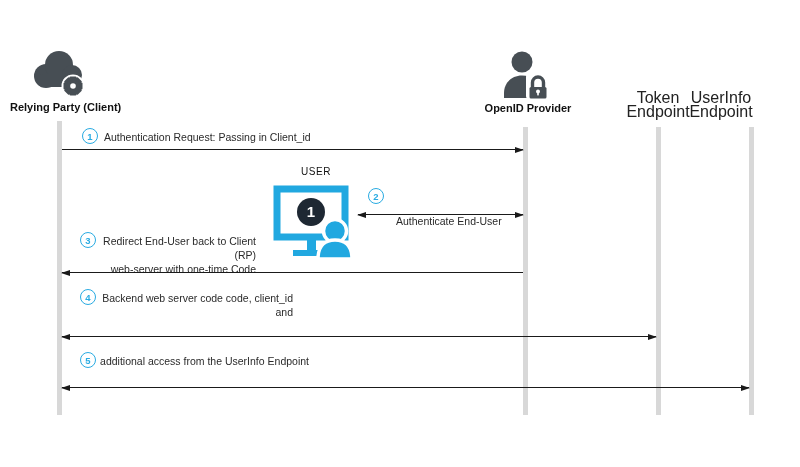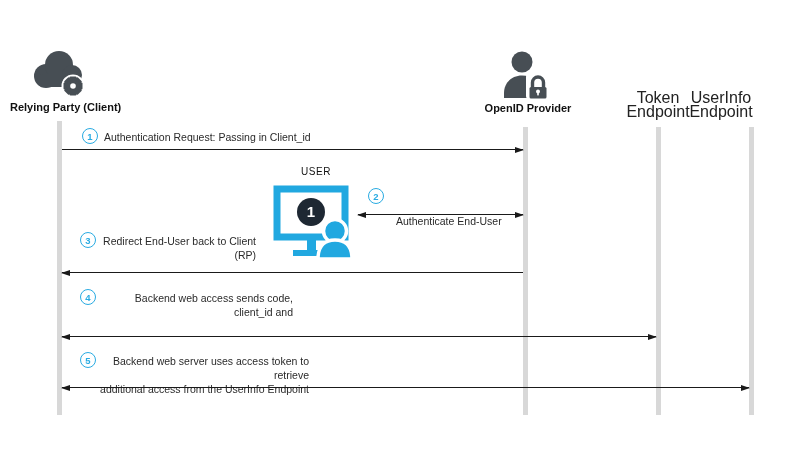--- a/index.html
+++ b/index.html
@@ -101,37 +101,37 @@
   <div class="num-badge" style="left:368px; top:188px;">2</div>
   <div class="msg-text" style="left:396px; top:190px;margin-top:24px;">Authenticate End-User</div>
   <div class="msg-line" style="left:358px; top:214px; width:165px;">
     <span class="head left"></span>
     <span class="head right"></span>
   </div>
 
   <div class="num-badge" style="left:80px; top:232px;">3</div>
   <div class="msg-text center" style="left:96px; top:234px; width:160px;">
     <div>Redirect End-User back to Client (RP)</div>
+    <div>web-server with one-time Code</div>
   </div>
   <div class="msg-line" style="left:62px; top:272px; width:461px;">
     <span class="head left"></span>
   </div>
 
   <div class="num-badge" style="left:80px; top:289px;">4</div>
   <div class="msg-text center" style="left:98px; top:291px; width:195px;">
-    <div>Backend web access sends code, client_id and</div>
+    <div>Backend web server code code, client_id and</div>
   </div>
   <div class="msg-line" style="left:62px; top:336px; width:594px;">
     <span class="head left"></span>
     <span class="head right"></span>
   </div>
 
   <div class="num-badge" style="left:80px; top:352px;">5</div>
   <div class="msg-text center" style="left:99px; top:354px; width:210px;">
-    <div>Backend web server uses access token to retrieve</div>
     <div>additional access from the UserInfo Endpoint</div>
   </div>
   <div class="msg-line" style="left:62px; top:387px; width:687px;">
     <span class="head left"></span>
     <span class="head right"></span>
   </div>
 
 </div>
 
 </body></html>

